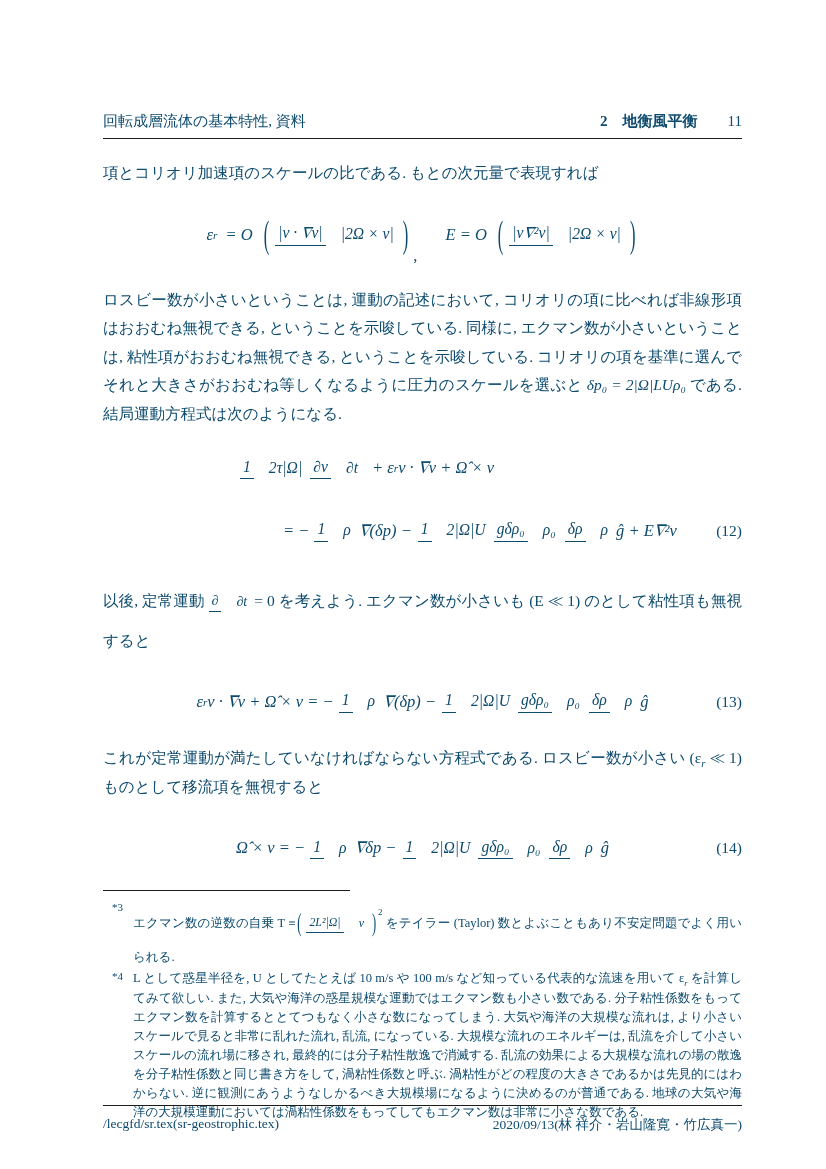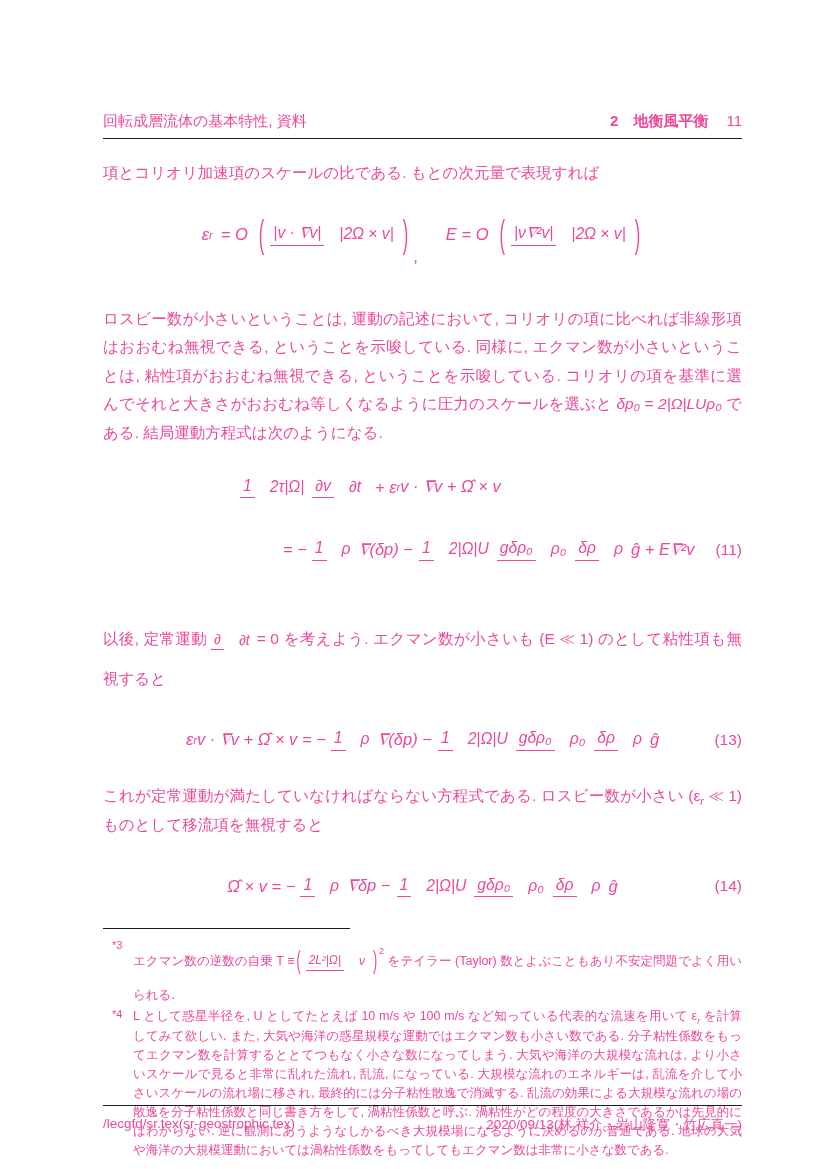--- a/index.html
+++ b/index.html
@@ -1,36 +1,36 @@
 <!DOCTYPE html>
 <html lang="ja"><head>
 <meta charset="utf-8">
 <style>
   html,body { margin:0; padding:0; background:#ffffff; }
   .page {
     position:relative; width:826px; height:1169px; background:#ffffff;
-    color:#ec4899; font-family:Liberation Sans, sans-serif;
+    color:#0c4a6e; font-family:Liberation Serif, serif;
     overflow:hidden;
   }
   .content { position:absolute; left:103px; top:0; width:639px; }
 
   
   .header {
     margin-top:112px; display:flex; justify-content:space-between; align-items:baseline;
     font-size:15px; border-bottom:1.4px solid #1c1c1c; padding-bottom:7px;
   }
   .header-right { display:flex; align-items:baseline; }
   .header-right .secno { margin-right:15px; font-weight:bold; }
   .header-right .sectitle { font-weight:bold; }
-  .header-right .pageno { margin-left:18px; }
+  .header-right .pageno { margin-left:30px; }
 
   
   .para { font-size:15.5px; line-height:1.84; text-align:justify; margin:0; }
   .mt-24 { margin-top:20px; }
-  .mt-26 { margin-top:39px; }
+  .mt-26 { margin-top:20px; }
   .mt-8  { margin-top:8px; }
   .sup-note { font-size:0.68em; vertical-align:0.55em; }
 
   
   .mi { font-style:italic; }
   .frac {
     display:inline-flex; flex-direction:row; align-items:center;
     vertical-align:middle; margin:0 3px; line-height:1.3; font-size:0.95em; text-align:center;gap:12px;
   }
   .frac > span:first-child { border-bottom:1px solid currentColor; padding:0 3px 1px; }
@@ -142,21 +142,21 @@
           </span>
           <span class="frac ml2">
             <span class="mi">gδρ₀</span>
             <span class="mi">ρ₀</span>
           </span>
           <span class="frac">
             <span class="mi">δρ</span>
             <span class="mi">ρ</span>
           </span>
           <span class="mi ml2">ĝ + E∇²v</span>
-        <span class="eqno eqno-abs">(11)</span>
+        <span class="eqno eqno-abs">(12)</span>
       </div>
     </div>
 
     <p class="para mt-26"><span>以後, 定常運動</span><span class="frac inline-frac">
           <span class="mi">∂</span>
           <span class="mi">∂t</span>
         </span><span>= 0 を考えよう. エクマン数が小さいも (E ≪ 1) のとして粘性項も無視すると</span></p>
 
     <div class="eq eq13">
       <span class="mi">ε</span>

